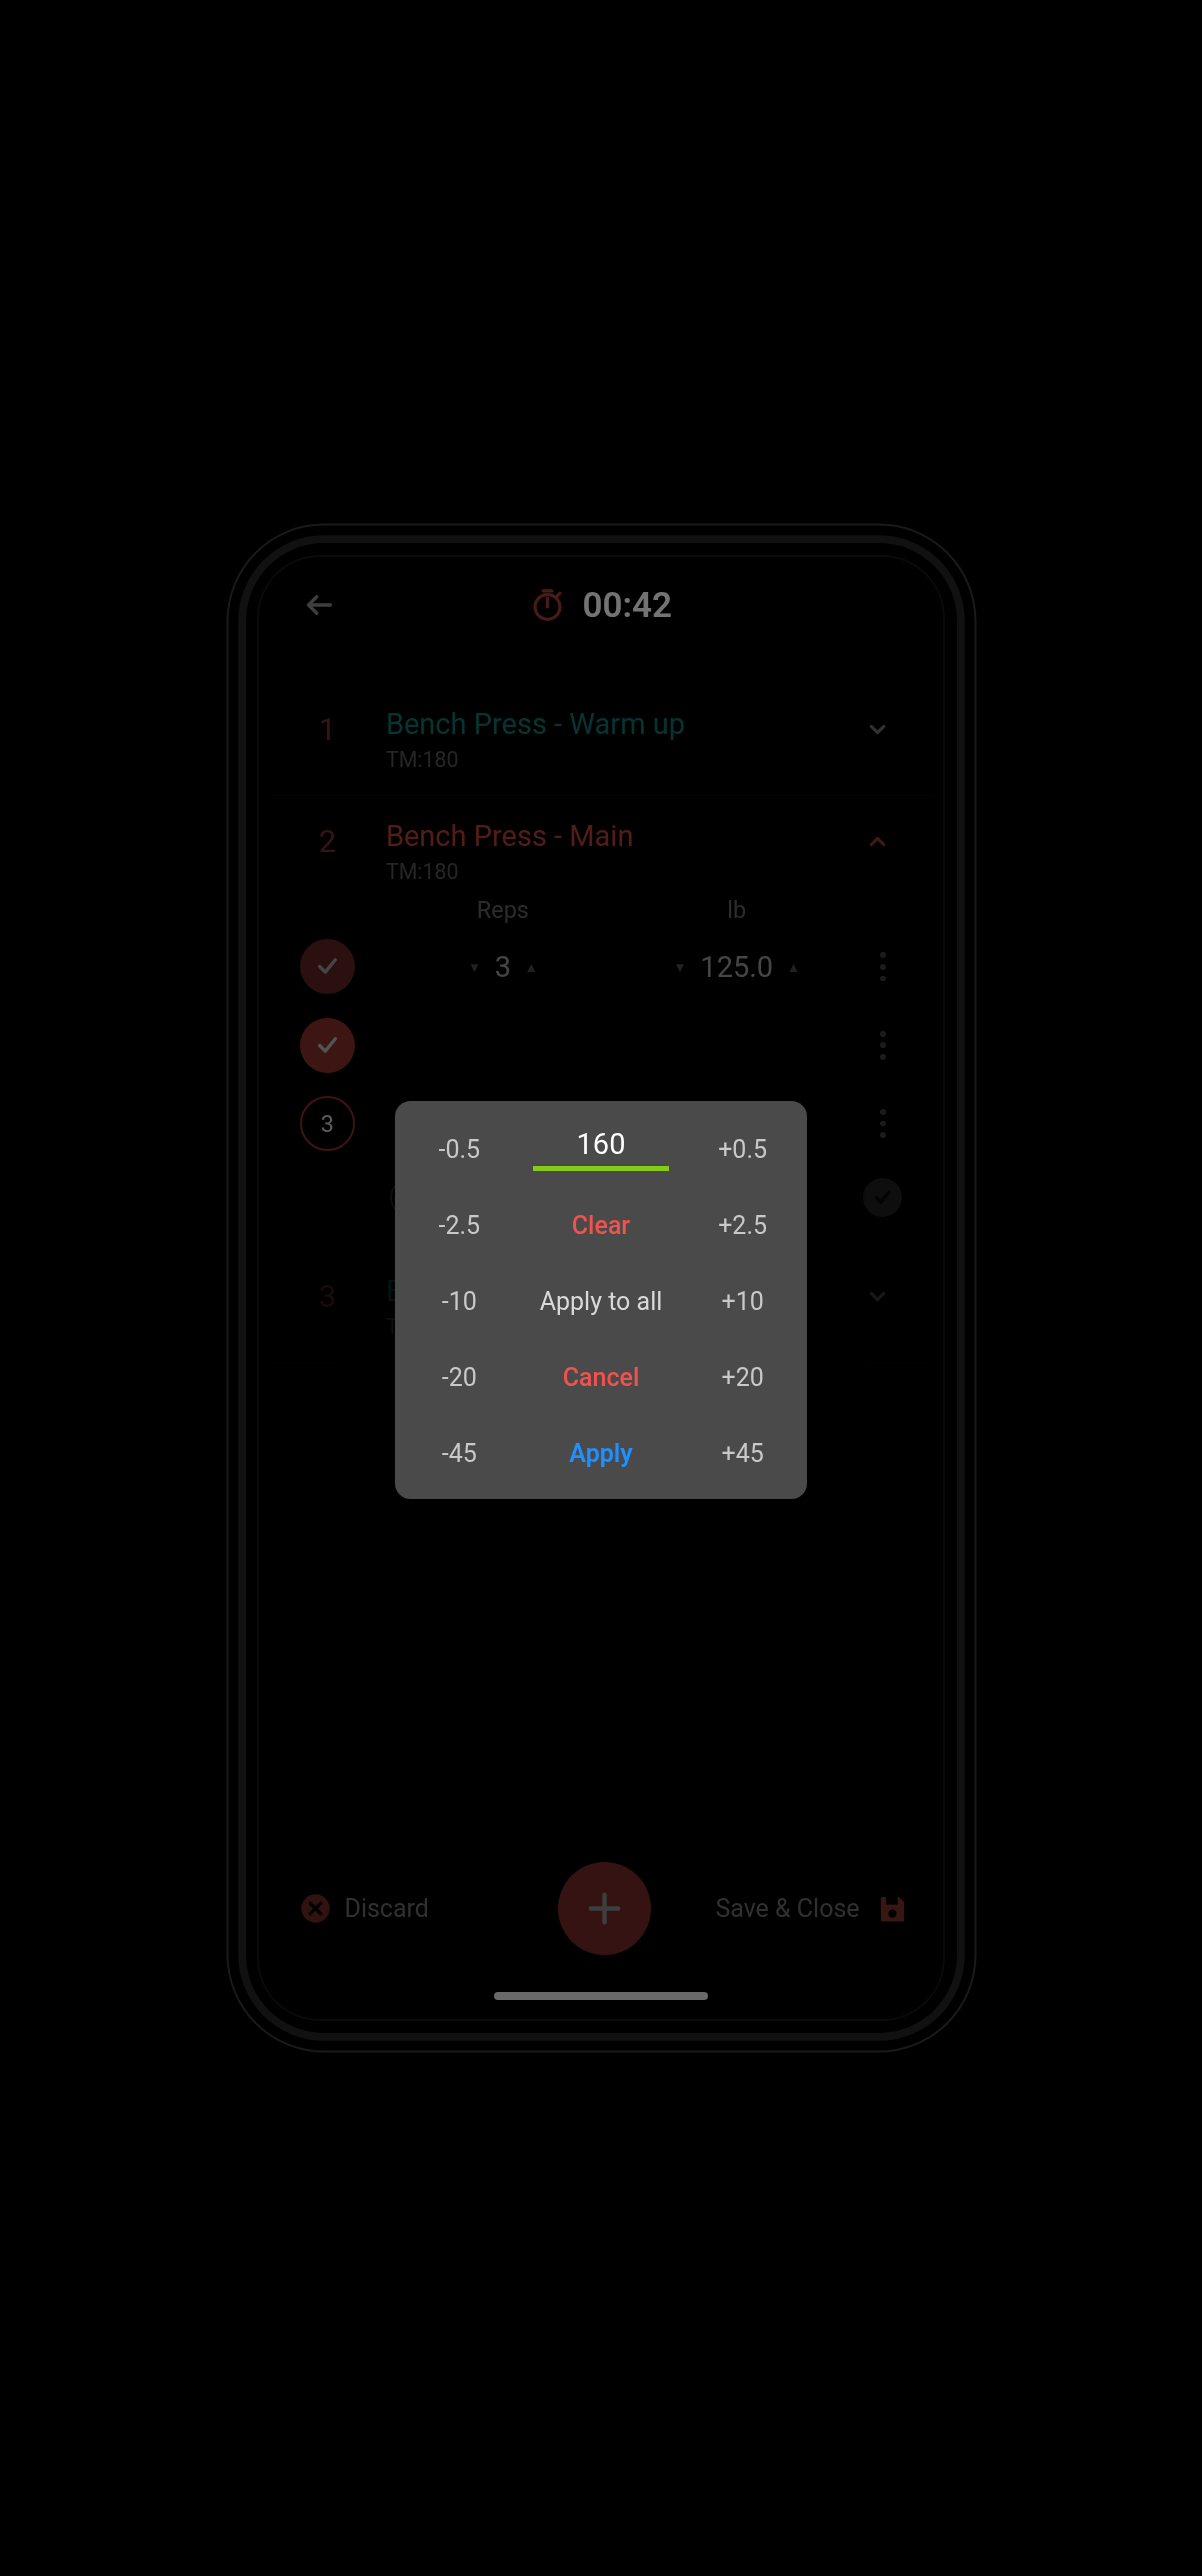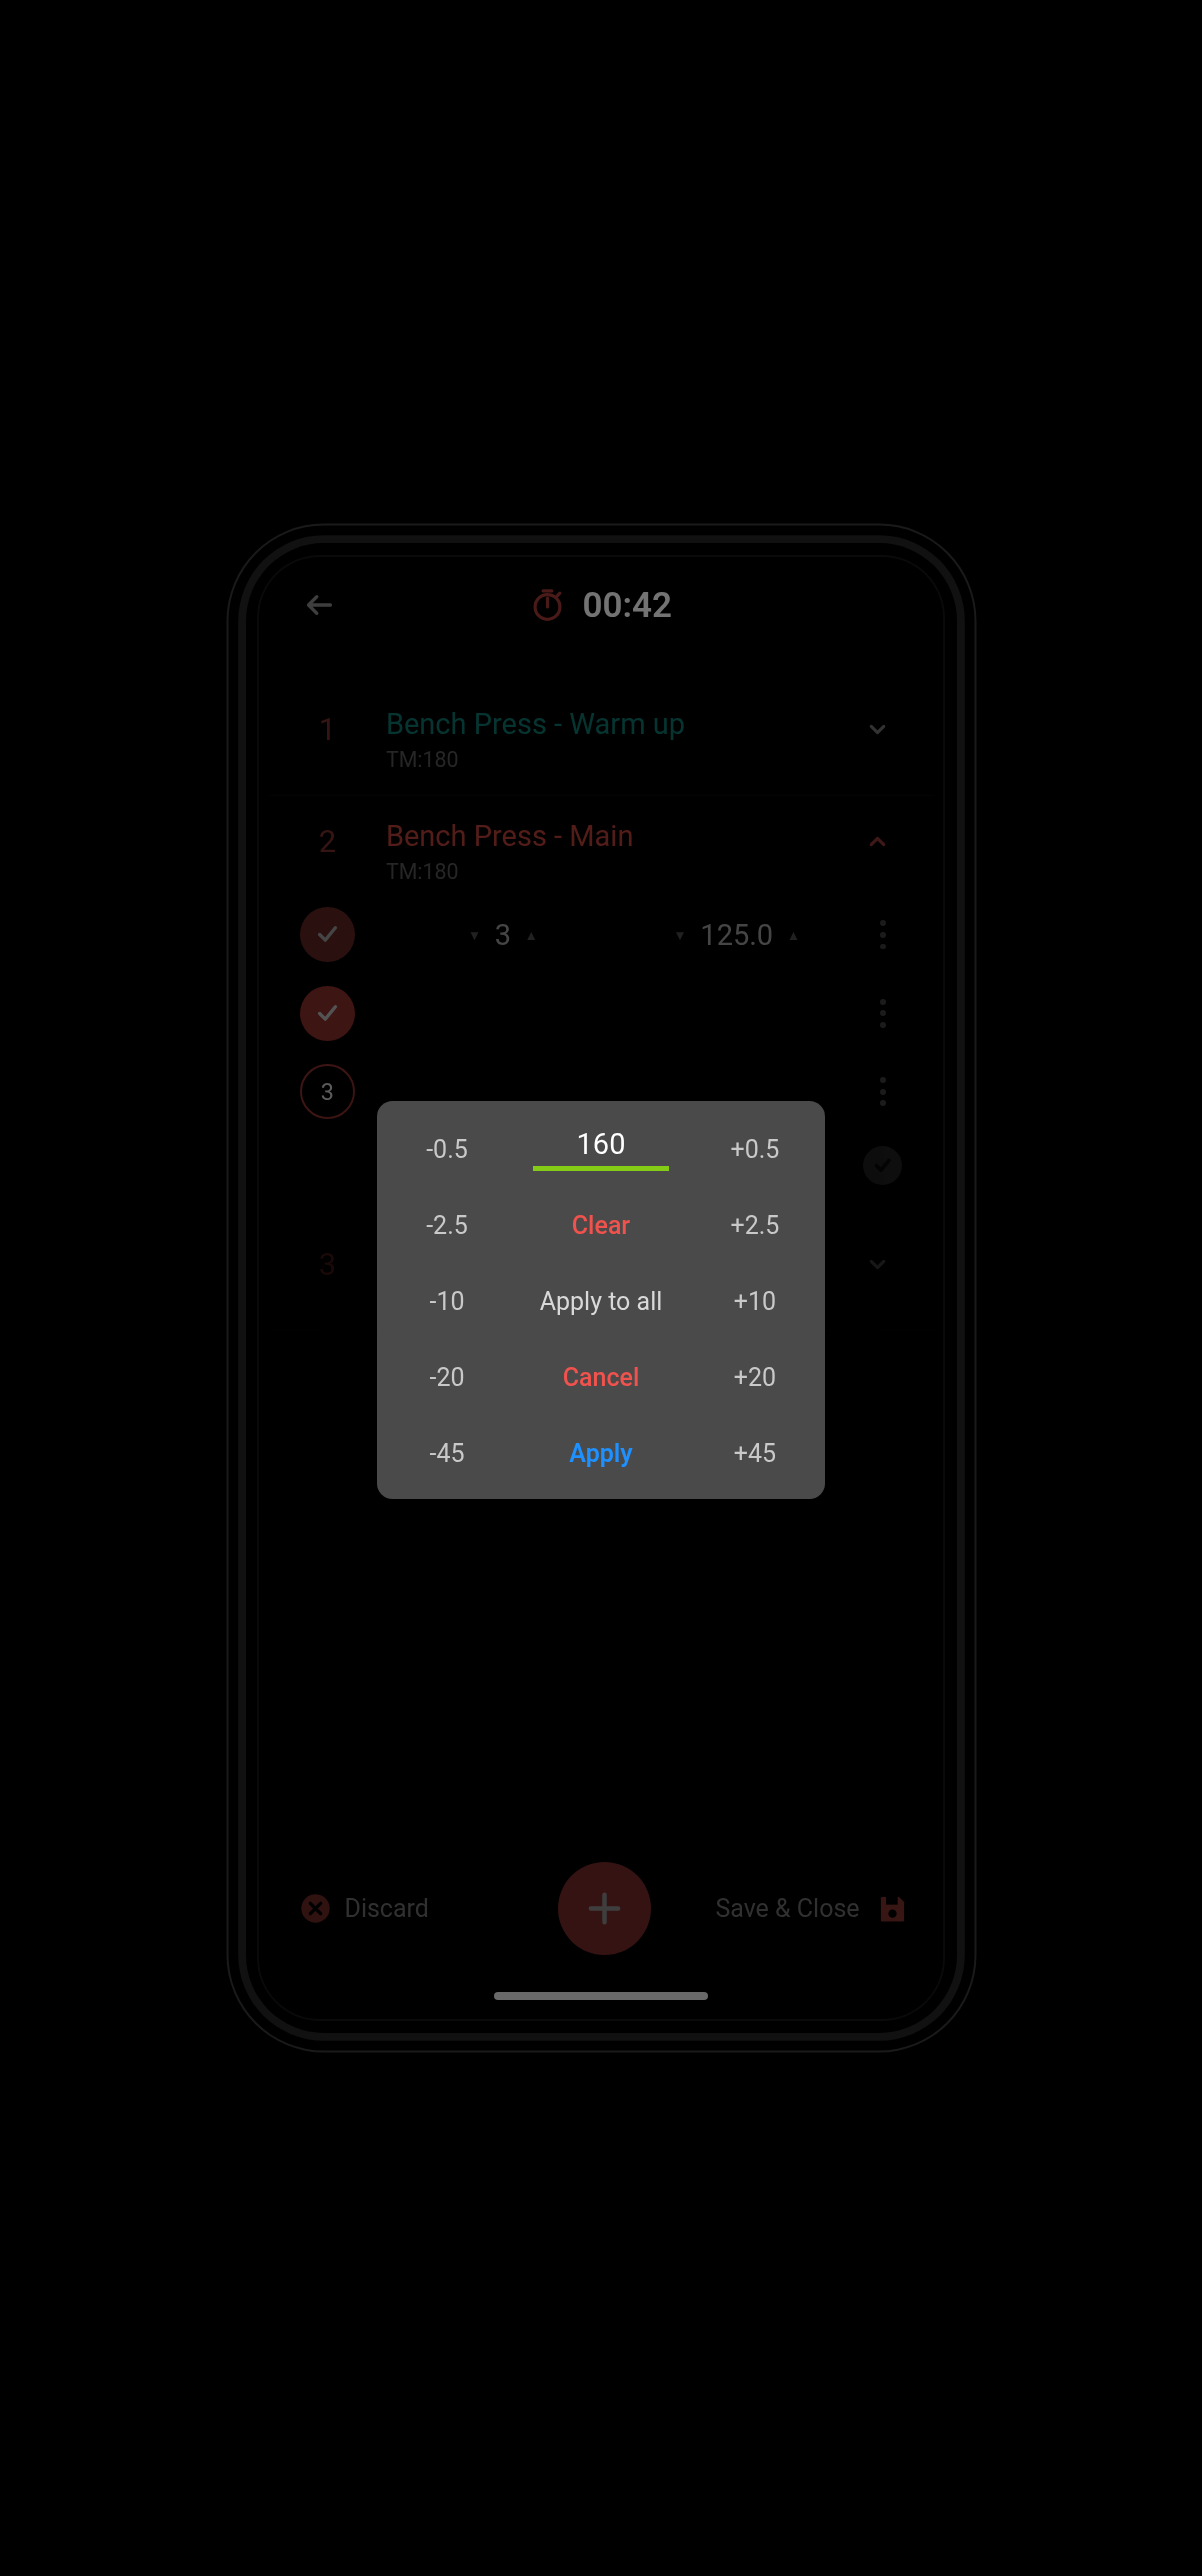--- a/index.html
+++ b/index.html
@@ -102,21 +102,21 @@
   .bb-left { display: flex; align-items: center; gap: 13.6px; color: #6b6b6b; font-size: 25px;}
   .bb-right { display: flex; align-items: center; justify-content: flex-end; gap: 17.5px; color: #6b6b6b; font-size: 25px;}
   .fab { width: 93px; height: 93px; border-radius: 50%; background: #752b28; display:flex; align-items:center; justify-content:center;}
   .navpill { position: absolute; bottom: 9.7px; left: 50%; transform: translateX(-50%); width: 214px; height: 7.8px; border-radius: 7.8px; background: #e8e8e8;}
 
   
   .scrim { position: absolute; inset: 0; background: var(--scrim); }
 
   
   .dialog {
-    position: absolute; width: 448px; left: 50%; top: 535px; transform: translateX(-50%);
+    position: absolute; width: 412px; left: 50%; top: 535px; transform: translateX(-50%);
     background: var(--dialog-bg); border-radius: 15.6px; box-shadow: 0 19.5px 49px rgba(0,0,0,.6);
     padding: 9.7px 0 7.8px 0;
   }
   .dl-row { display: grid; grid-template-columns: 1fr 1.2fr 1fr; align-items: center; height: 76px; }
   .dl-cell { text-align: center; font-size: 25px; color: var(--dialog-fg); padding: 0 5.8px;}
   .dl-cell.minus, .dl-cell.plus { color: #c9c9c9; }
   .dl-cell.val { font-size: 29px; color: #ffffff; border-bottom: 5px solid #84cc16; width: 136px; margin: 0 auto; padding-bottom: 5.8px;}
   .dl-cell.danger { color: var(--dialog-red); font-weight: 500;}
   .dl-cell.primary { color: var(--dialog-blue); font-weight: 600;}
   .dl-cell.action { font-size: 25px; }
@@ -175,20 +175,26 @@
             <div class="ex-tm">TM:180</div>
           </div>
           <div class="chev">
             <svg width="25" height="25" viewBox="0 0 24 24">
                 <path fill="none" stroke="#8a3834" stroke-width="3" stroke-linecap="round" stroke-linejoin="round" d="M6 15l6-6 6 6"></path>
               </svg>
           </div>
         </div>
 
         <div class="sets">
+          <div class="set-hd">
+            <div class="sidecol"></div>
+            <div>Reps</div>
+            <div>lb</div>
+            <div></div>
+          </div>
 
           <div class="set-row">
             <div class="badge done dim">
               <svg width="27" height="27" viewBox="0 0 24 24">
                   <path fill="none" stroke="#9a9a9a" stroke-width="3" stroke-linecap="round" stroke-linejoin="round" d="M5 12l5 5 9-11"></path>
                 </svg>
             </div>
             <div class="stepper">
               <span class="tri">▼</span>
               <span>3</span>

